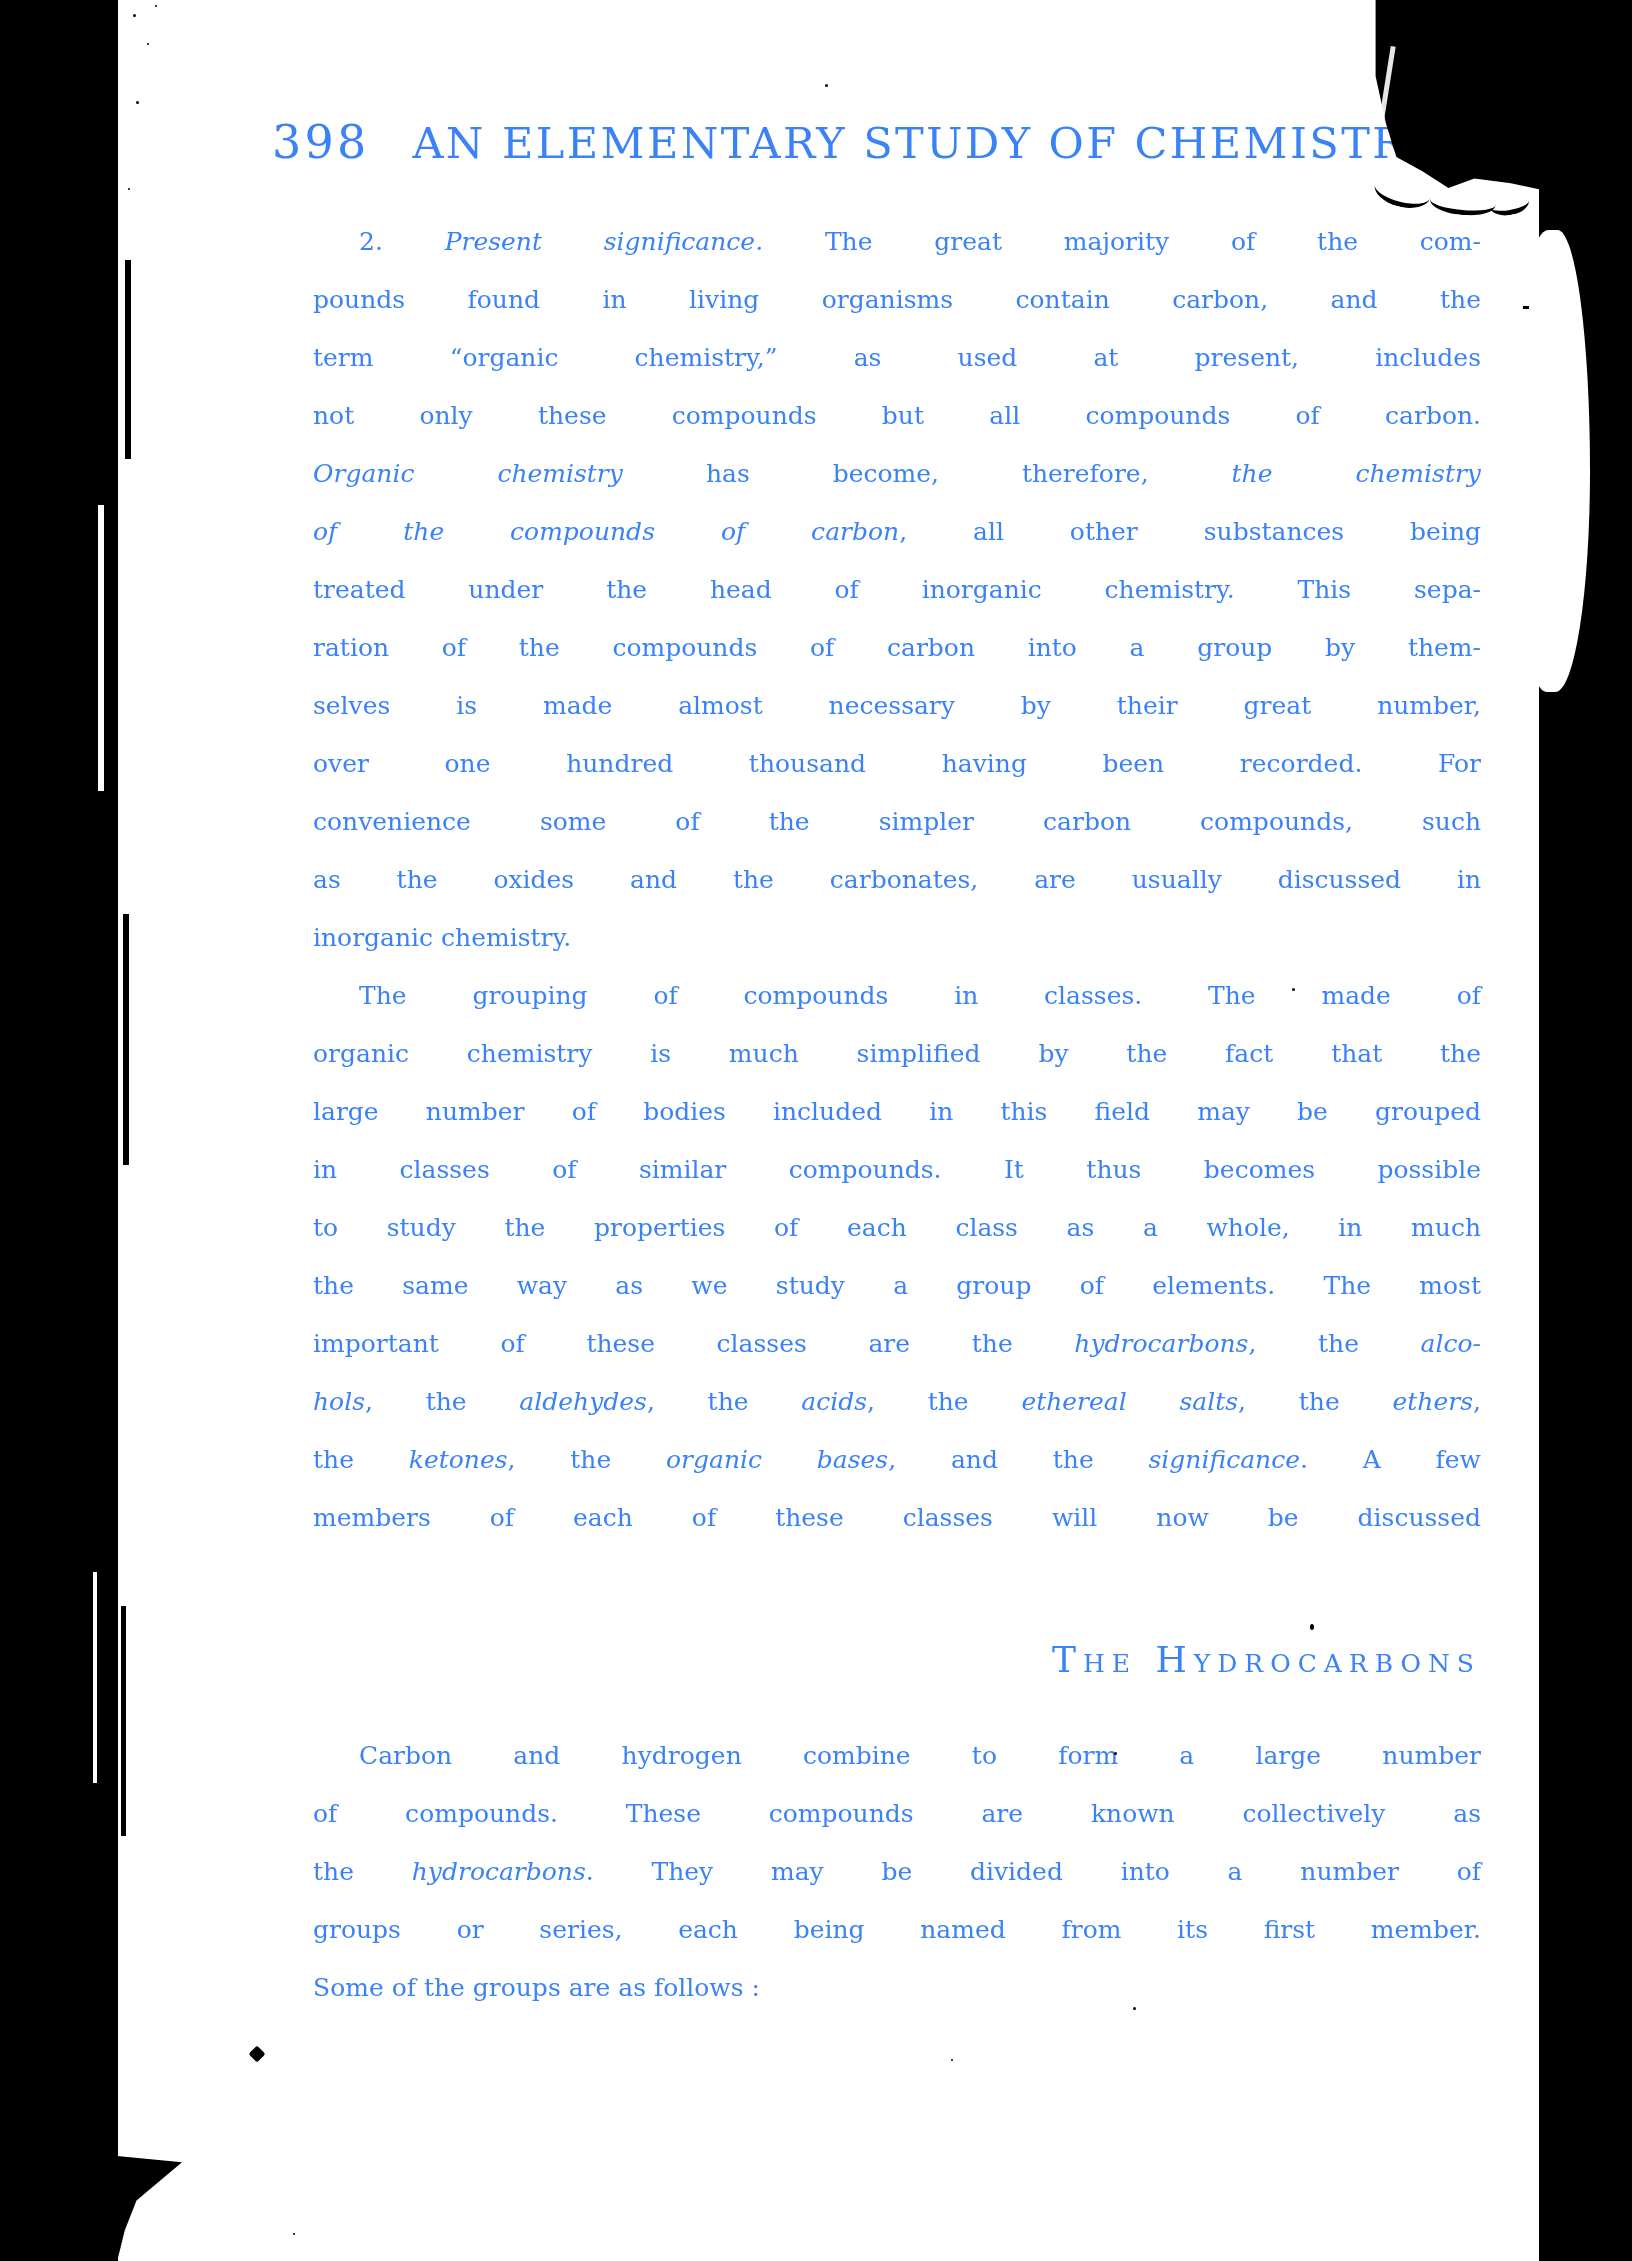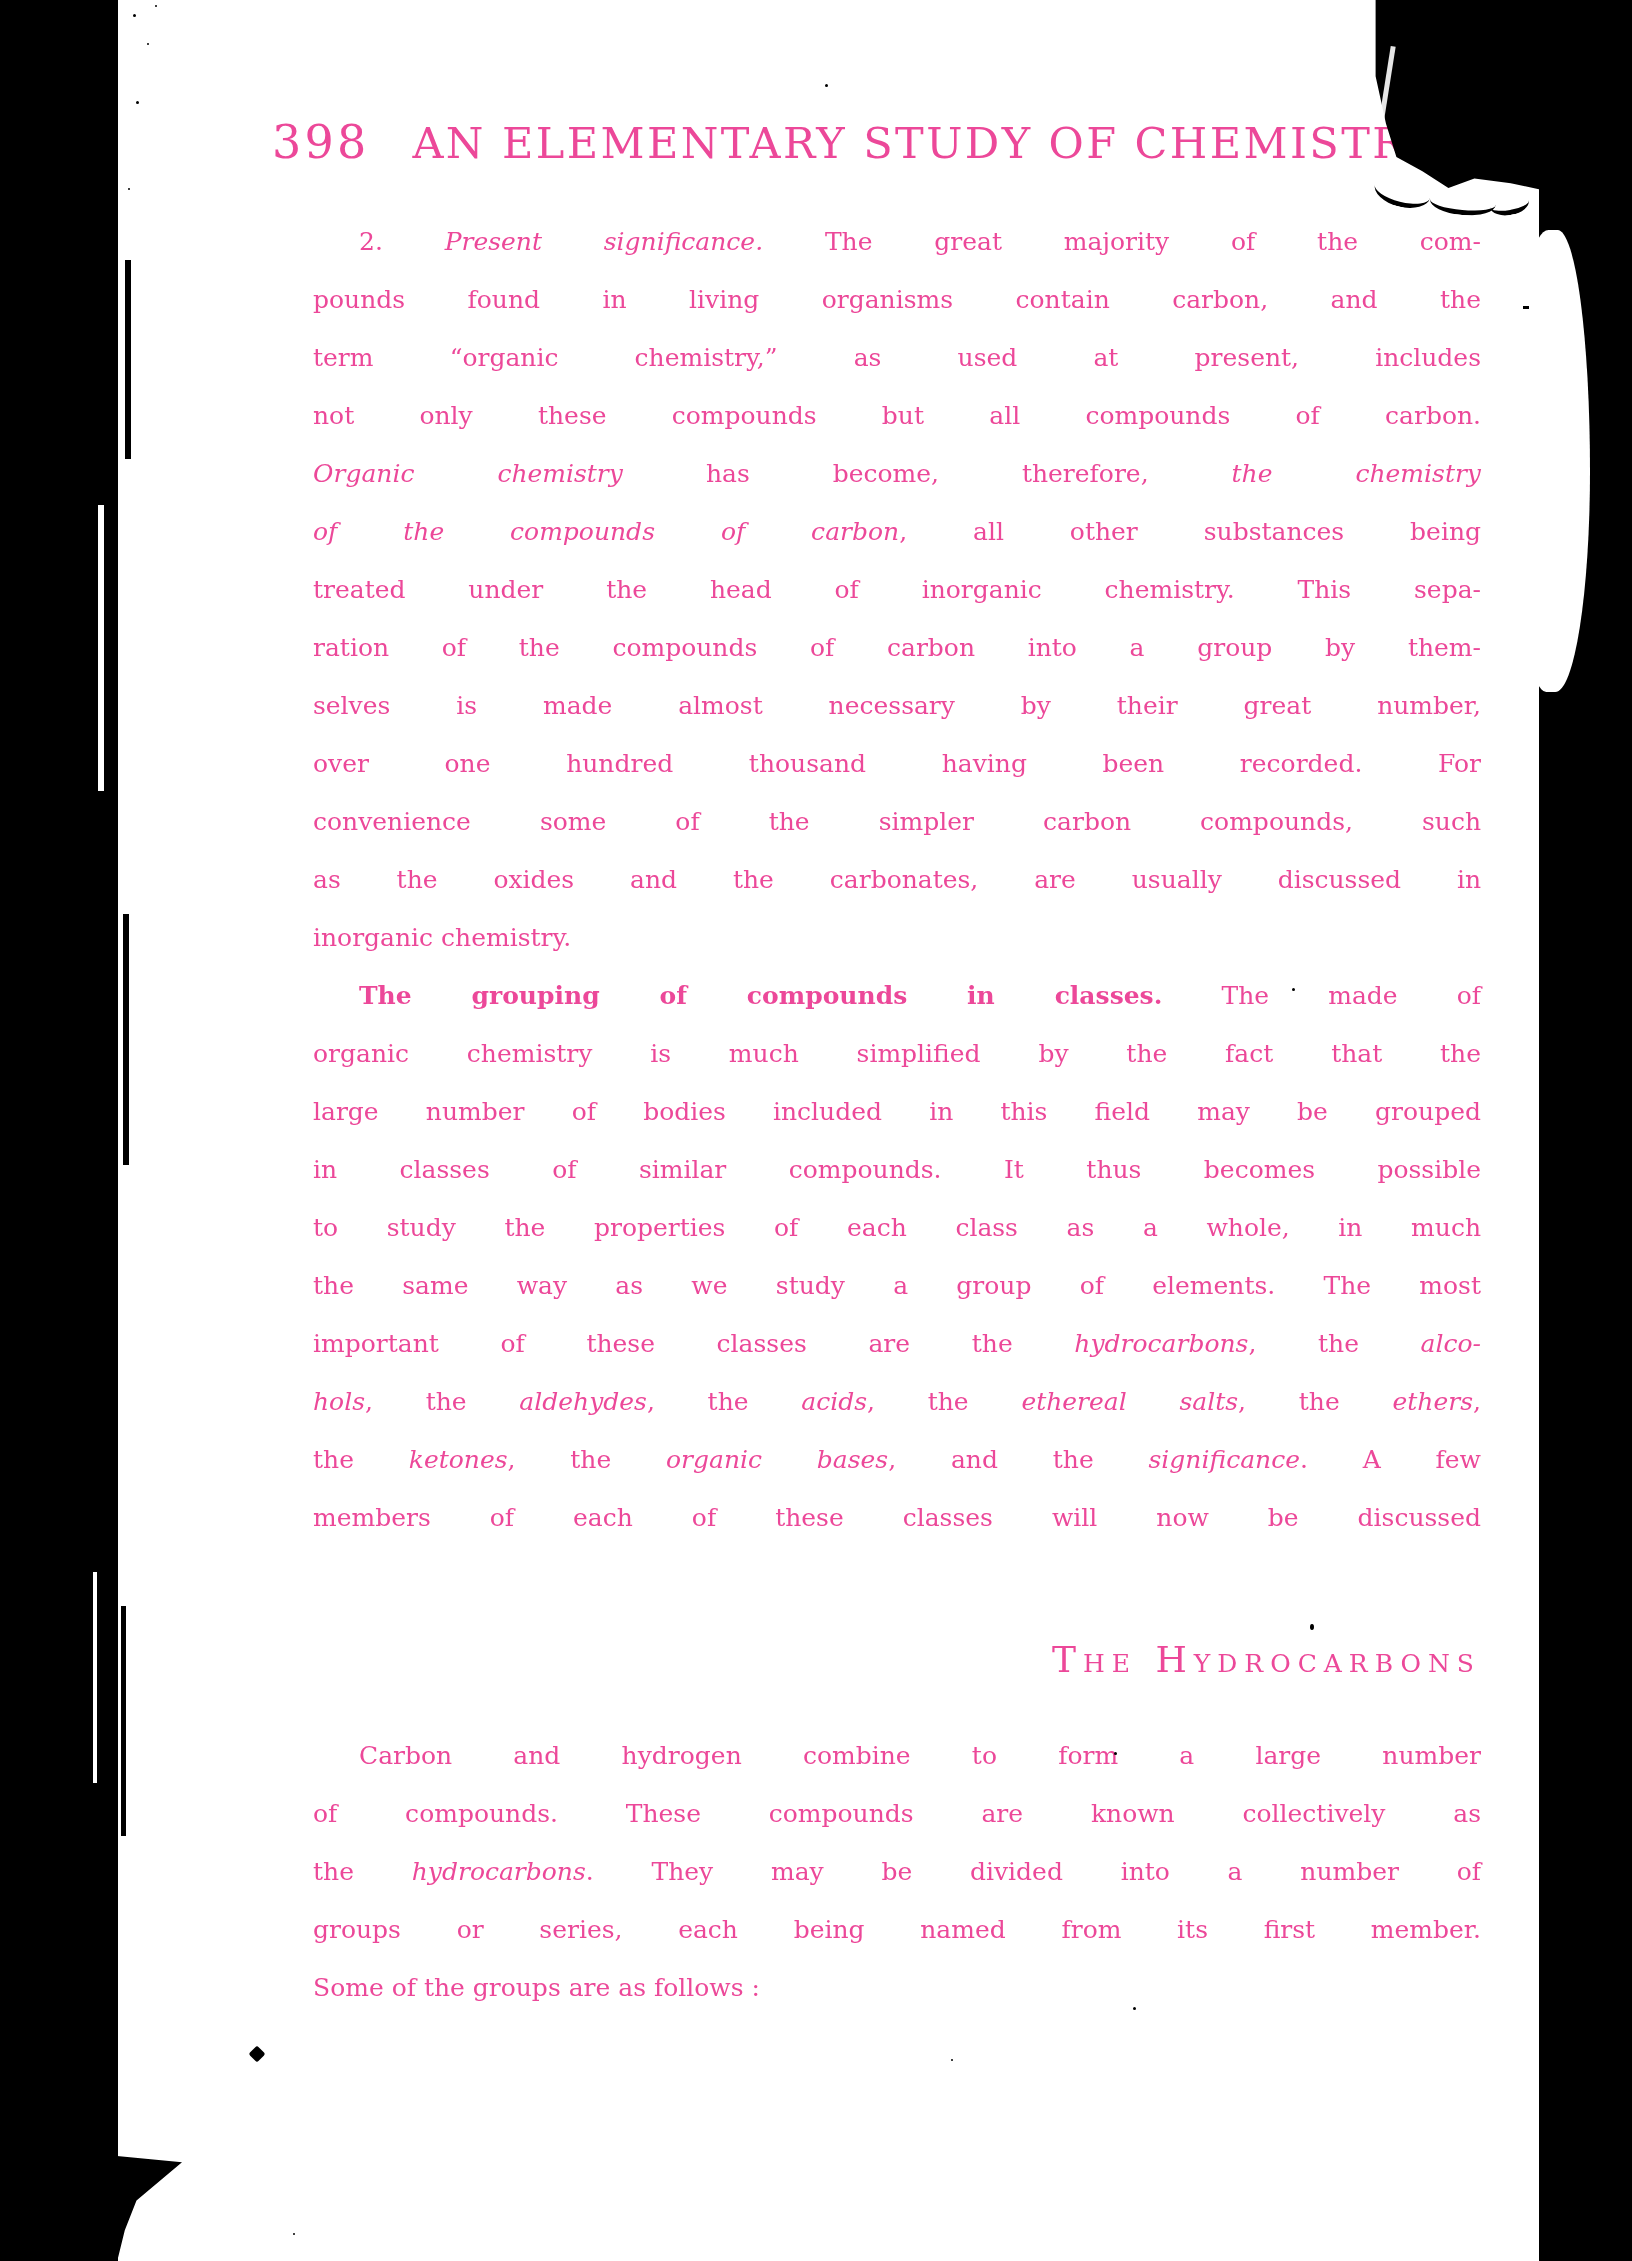--- a/index.html
+++ b/index.html
@@ -1,31 +1,31 @@
 <!DOCTYPE html>
 <html style="font-size:12.6px"><head>
 <meta charset="utf-8">
 <style>
   html,body{margin:0;padding:0;background:#777;}
   .page{position:relative;width:1632px;height:2261px;background:#ffffff;
-        font-family:"DejaVu Serif","Liberation Serif",serif;color:#ec4899;overflow:hidden;}
+        font-family:"DejaVu Serif","Liberation Serif",serif;color:#3b82f6;overflow:hidden;}
 
   
   .header{position:absolute;left:272px;top:115px;display:flex;align-items:baseline;gap:43px;white-space:nowrap;}
   .pageno{font-size:46px;letter-spacing:3.2px;}
   .headtitle{font-size:43px;letter-spacing:2.4px;}
 
   
   .bodycol{position:absolute;left:313px;top:213px;width:1168px;}
   .para{margin:0;}
   .line{font-size:25px;line-height:58px;text-align:justify;text-align-last:justify;}
   .line.noFill{text-align-last:left;}
   .line.indent{text-indent:46px;}
   .it{font-style:italic;}
-  .bd{font-weight:bold;}
+  .bd{font-weight:normal;}
   .heading{font-size:36px;line-height:49px;margin-top:88px;margin-bottom:43px;
            text-align:right;font-variant:small-caps;letter-spacing:7px;}
 
   
   .bar-left{position:absolute;left:0;top:0;width:118px;height:2261px;background:#000;}
   .bar-right{position:absolute;left:1539px;top:0;width:94px;height:2261px;background:#000;}
   .blob-tr{position:absolute;left:1373px;top:0;width:260px;height:238px;background:#000;
            clip-path:polygon(1% 0,100% 0,100% 100%,80% 100%,76% 84%,66% 80%,53% 77%,39% 75%,29% 79%,19% 72%,9% 66%,5% 52%,1% 32%);}
   .blobslit{position:absolute;left:1385px;top:46px;width:4.7px;height:73px;background:#fff;transform:rotate(9deg);opacity:.9;}
   .bulge{position:absolute;left:1521px;top:230px;width:69px;height:462px;background:#fff;

